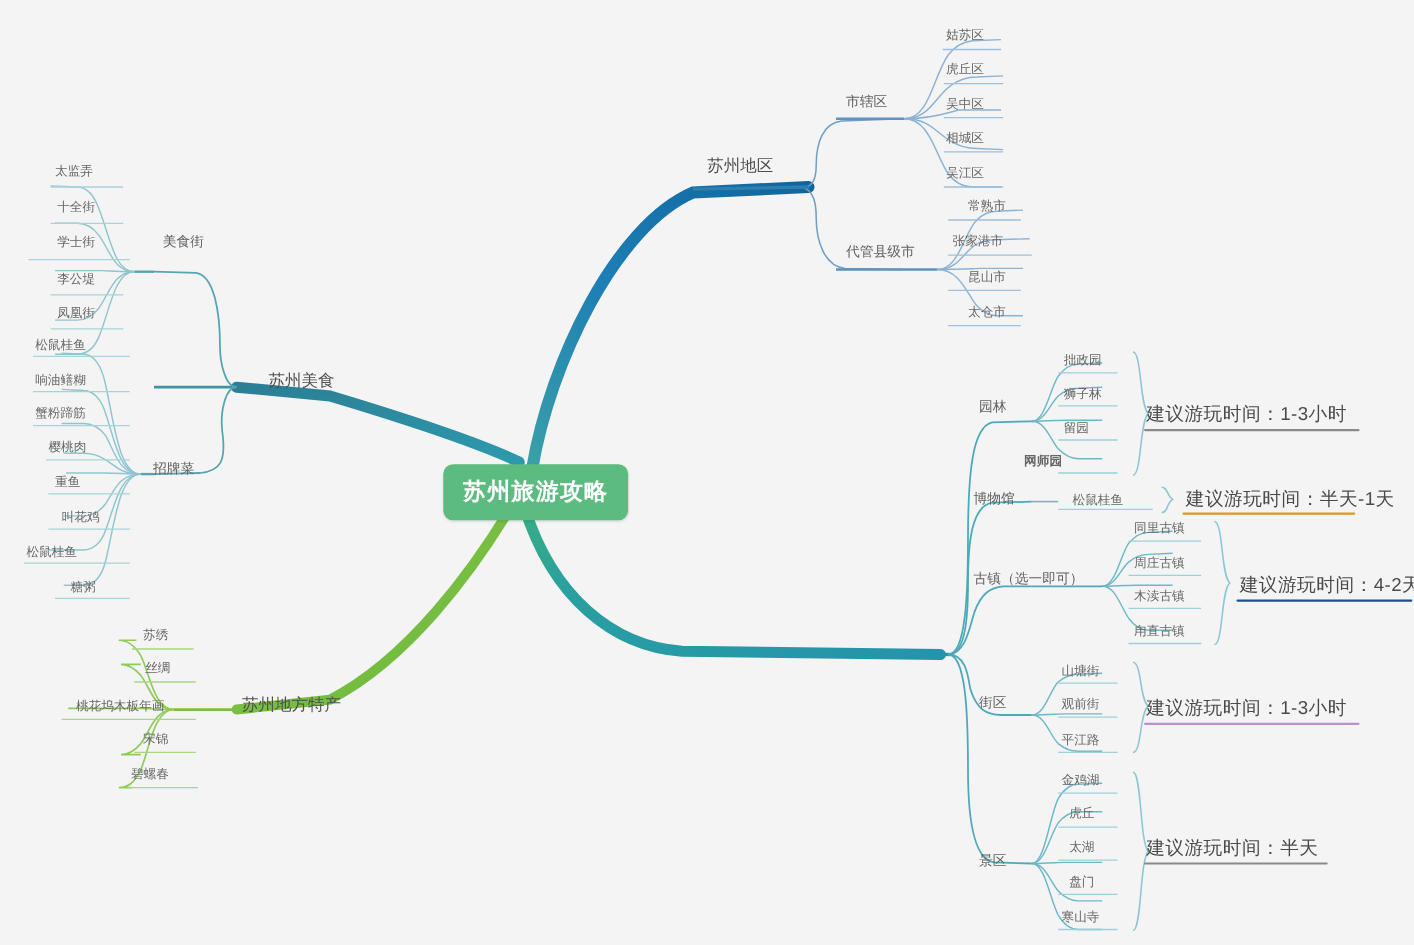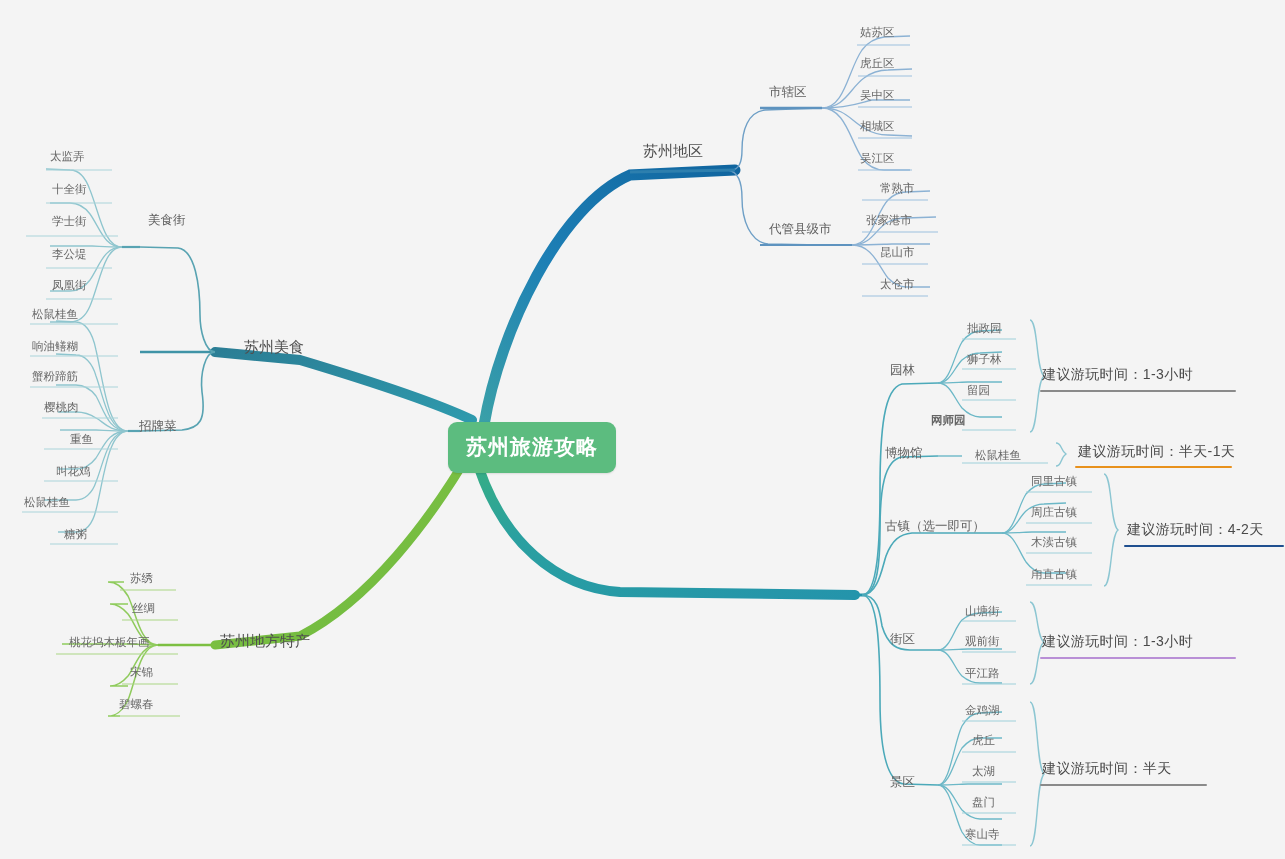--- a/index.html
+++ b/index.html
@@ -46,21 +46,21 @@
   .branch-main.two-line { line-height: 1.35; font-size: 14px; }
   .branch-sub {
     font-size: 12.5px;
     color: #606060;
   }
   .leaf {
     font-size: 11.5px;
     color: #666666;
   }
   .time-note {
-    font-size: 14px;
+    font-size: 17px;
     color: #4a4a4a;
     letter-spacing: 0.4px;
   }
   .under-line {
     position: absolute;
     height: 2px;
     border-radius: 1px;
   }
 </style>
 </head>
@@ -262,21 +262,21 @@
     <g stroke="#9ed0da" stroke-width="1.2">
       <line x1="962" y1="721" x2="1016" y2="721"></line>
       <line x1="962" y1="752" x2="1016" y2="752"></line>
       <line x1="962" y1="782" x2="1016" y2="782"></line>
       <line x1="962" y1="813" x2="1016" y2="813"></line>
       <line x1="962" y1="845" x2="1016" y2="845"></line>
     </g>
     <path d="M1030,702 C1038,702 1036,766 1044,774 C1036,782 1038,846 1030,846" fill="none" stroke="#8cc6d2" stroke-width="1.4"></path>
   </svg>
 
-  <div class="root-node" style="left:403px; top:422px;margin-left:45px;">苏州旅游攻略</div>
+  <div class="root-node" style="left:403px; top:422px;">苏州旅游攻略</div>
 
   <div class="node branch-main" style="left:643px; top:142px;">苏州地区</div>
 
   <div class="node branch-main" style="left:244px; top:338px;">苏州美食</div>
 
   <div class="node branch-main" style="left:220px; top:632px;">苏州地方特产</div>
 
 
   <div class="node branch-sub" style="left:769px; top:85px;">市辖区</div>
   <div class="node leaf" style="left:860px; top:25px;">姑苏区</div>
@@ -296,21 +296,21 @@
   <div class="node leaf" style="left:52px; top:182px;">十全街</div>
   <div class="node leaf" style="left:52px; top:214px;">学士街</div>
   <div class="node leaf" style="left:52px; top:247px;">李公堤</div>
   <div class="node leaf" style="left:52px; top:278px;">凤凰街</div>
 
   <div class="node branch-sub" style="left:139px; top:419px;">招牌菜</div>
   <div class="node leaf" style="left:32px; top:307px;">松鼠桂鱼</div>
   <div class="node leaf" style="left:32px; top:339px;">响油鳝糊</div>
   <div class="node leaf" style="left:32px; top:369px;">蟹粉蹄筋</div>
   <div class="node leaf" style="left:44px; top:400px;">樱桃肉</div>
-  <div class="node leaf" style="left:70px; top:432px;">重鱼</div>
+  <div class="node leaf" style="left:50px; top:432px;">重鱼</div>
   <div class="node leaf" style="left:56px; top:464px;">叫花鸡</div>
   <div class="node leaf" style="left:24px; top:495px;">松鼠桂鱼</div>
   <div class="node leaf" style="left:64px; top:527px;">糖粥</div>
 
   <div class="node leaf" style="left:130px; top:571px;">苏绣</div>
   <div class="node leaf" style="left:132px; top:601px;">丝绸</div>
   <div class="node leaf" style="left:69px; top:635px;">桃花坞木板年画</div>
   <div class="node leaf" style="left:130px; top:665px;">宋锦</div>
   <div class="node leaf" style="left:119px; top:697px;">碧螺春</div>
 

